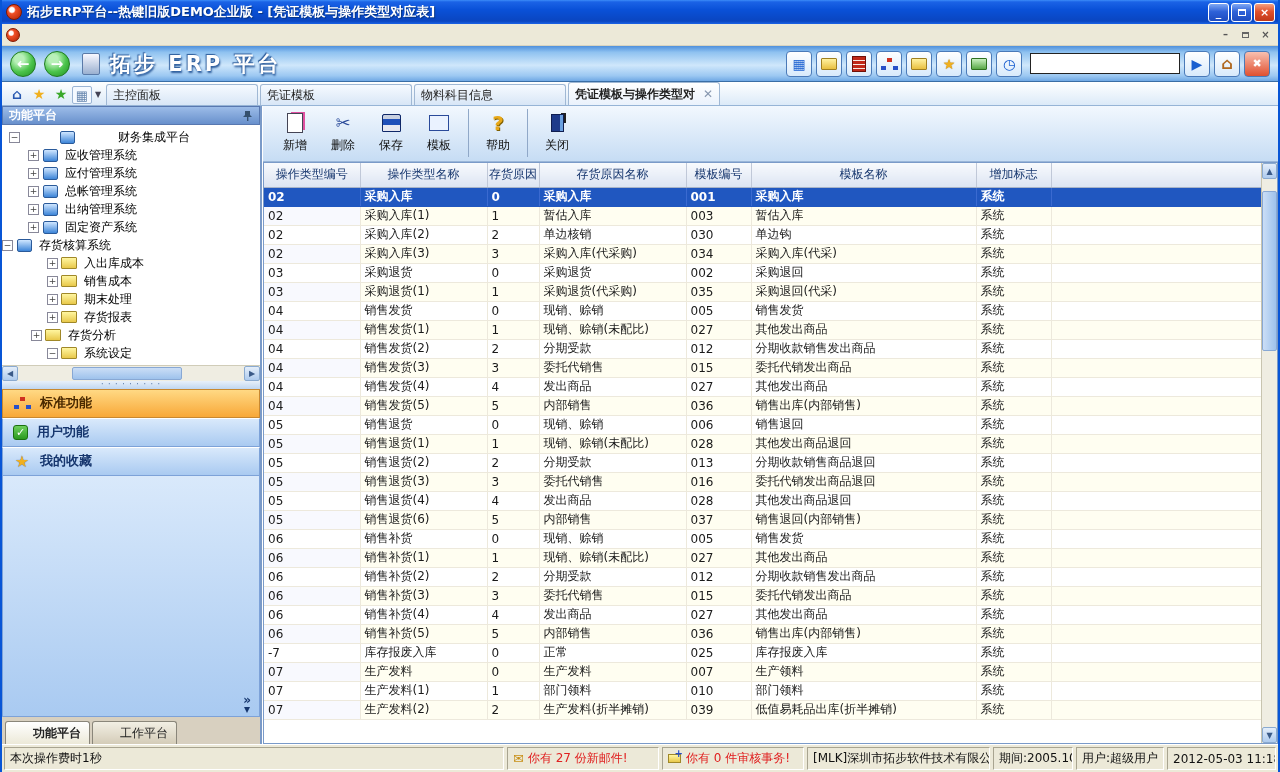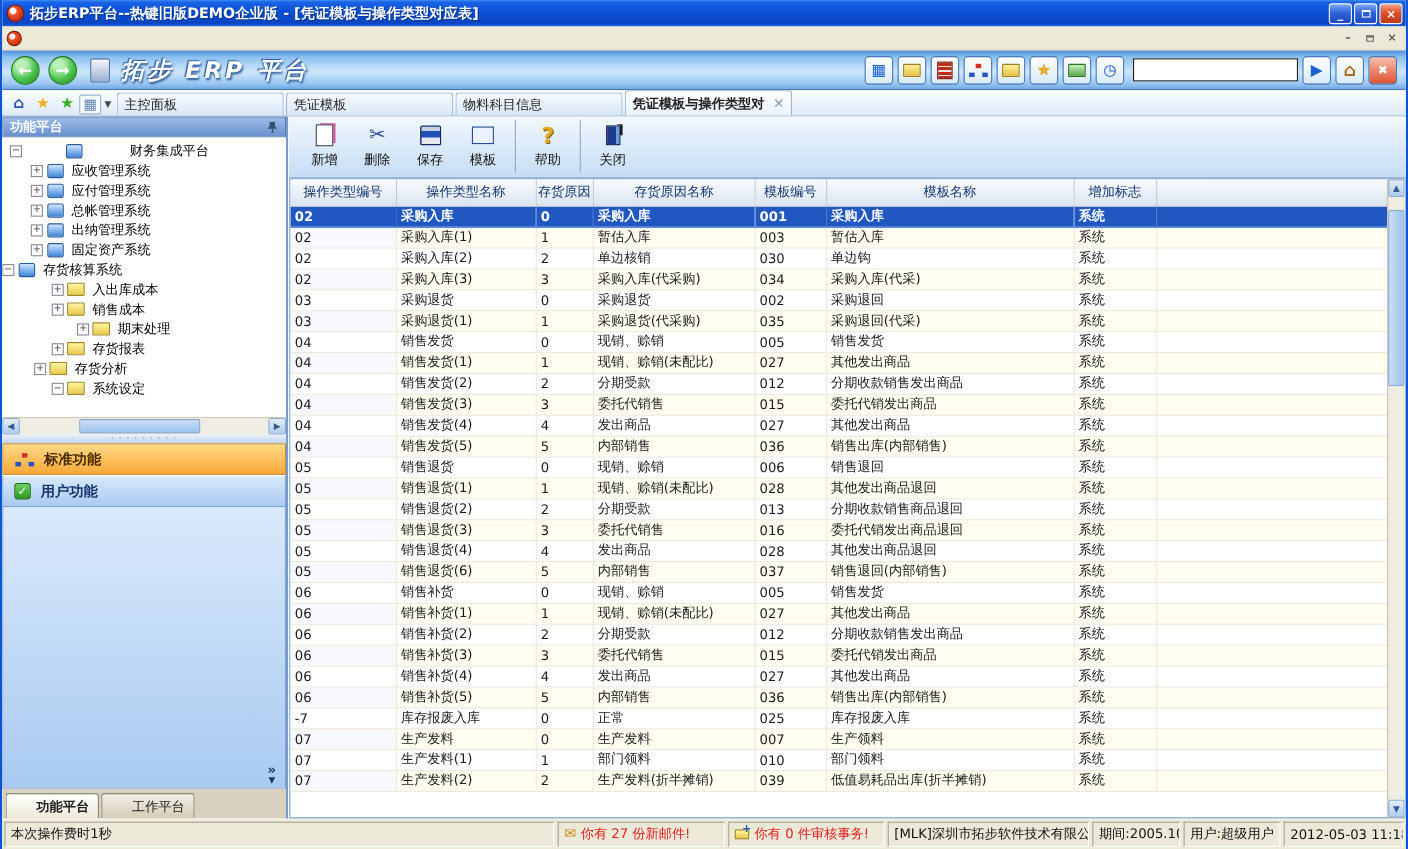--- a/index.html
+++ b/index.html
@@ -29,21 +29,21 @@
     display:flex; align-items:center; justify-content:center; font-size:10px; font-weight:bold; }
   .mdibtn .rest { width:7px; height:6px; border:1px solid #666; border-top:2px solid #666; display:block; }
 
   
   .navbar { height:36px; background:linear-gradient(180deg,#4E90DC 0%,#8FC2F0 18%,#CFE7FB 55%,#9CC8F2 85%,#6FA8E4 100%);
     display:flex; align-items:center; padding:0 8px; border-bottom:1px solid #3A6EA5; }
   .navcirc { width:26px; height:26px; border-radius:50%; border:1px solid #1E7A1E; margin-right:8px;
     background:radial-gradient(circle at 35% 30%, #B8F0B8 0 20%, #4CC44C 55%, #1E8E1E); color:#fff;
     font-weight:bold; font-size:15px; display:flex; align-items:center; justify-content:center; flex:0 0 auto;}
   .tool-ico { width:18px; height:22px; background:linear-gradient(#F8F8FF,#9AB0D0); border:1px solid #5A7AA8; margin:0 10px 0 4px; border-radius:2px;}
-  .brand { font-size:21px; font-weight:bold; font-style:italic; color:#fff; letter-spacing:3px;
+  .brand { font-size:21px; font-weight:bold; color:#fff; letter-spacing:3px;
     text-shadow:1px 2px 2px #2A5A9A, -1px -1px 1px #2A5A9A; white-space:nowrap; }
   .nav-right { margin-left:auto; display:flex; align-items:center; }
   .nicobtn { width:26px; height:26px; border:1px solid #4A7AB8; border-radius:4px; margin-left:4px;
     background:linear-gradient(#FFFFFF,#D8EAFB); display:flex; align-items:center; justify-content:center; font-size:14px; }
   .nicobtn::before { display:block; }
   .ic-dashboard::before { content:"▦"; color:#1A5FD0; }
   .ic-folder-up::before, .ic-folder-add::before, .ic-catalog::before { content:""; width:14px; height:10px;
     background:linear-gradient(#FFF2A0,#E8C040); border:1px solid #A08020; border-radius:1px; }
   .ic-catalog::before { background:linear-gradient(#C8F0C0,#58A848); border-color:#2E7020; }
   .ic-book::before { content:""; width:12px; height:14px; background:repeating-linear-gradient(#C02818 0 3px,#F8E8E0 3px 4px); border:1px solid #701008; }
@@ -305,21 +305,21 @@
         <div class="tree-item ic-folder exp-plus" style="padding-left: 45px;">
           <span class="exp"></span>
           <span class="tico"></span>
           <span class="tlabel">入出库成本</span>
         </div>
         <div class="tree-item ic-folder exp-plus" style="padding-left: 45px;">
           <span class="exp"></span>
           <span class="tico"></span>
           <span class="tlabel">销售成本</span>
         </div>
-        <div class="tree-item ic-folder exp-plus" style="padding-left: 68px;">
+        <div class="tree-item ic-folder exp-plus" style="padding-left: 45px;">
           <span class="exp"></span>
           <span class="tico"></span>
           <span class="tlabel">期末处理</span>
         </div>
         <div class="tree-item ic-folder exp-plus" style="padding-left: 45px;">
           <span class="exp"></span>
           <span class="tico"></span>
           <span class="tlabel">存货报表</span>
         </div>
         <div class="tree-item ic-folder exp-plus" style="padding-left: 29px;">
@@ -342,20 +342,24 @@
     <div class="splitter"></div>
     <div>
 
     <div class="side-btn active ic-sorg">
           <span class="sico"></span>
           <span>标准功能</span>
         </div>
         <div class="side-btn ic-check">
           <span class="sico"></span>
           <span>用户功能</span>
+        </div>
+        <div class="side-btn ic-sstar">
+          <span class="sico"></span>
+          <span>我的收藏</span>
         </div>
       </div>
     <div class="chevron-row">
       <span class="chev"><span>»</span><br>▾</span>
     </div>
     <div class="side-tabs">
 
     <span class="side-tab active">
           <span class="stico"></span>
           <span>功能平台</span>

